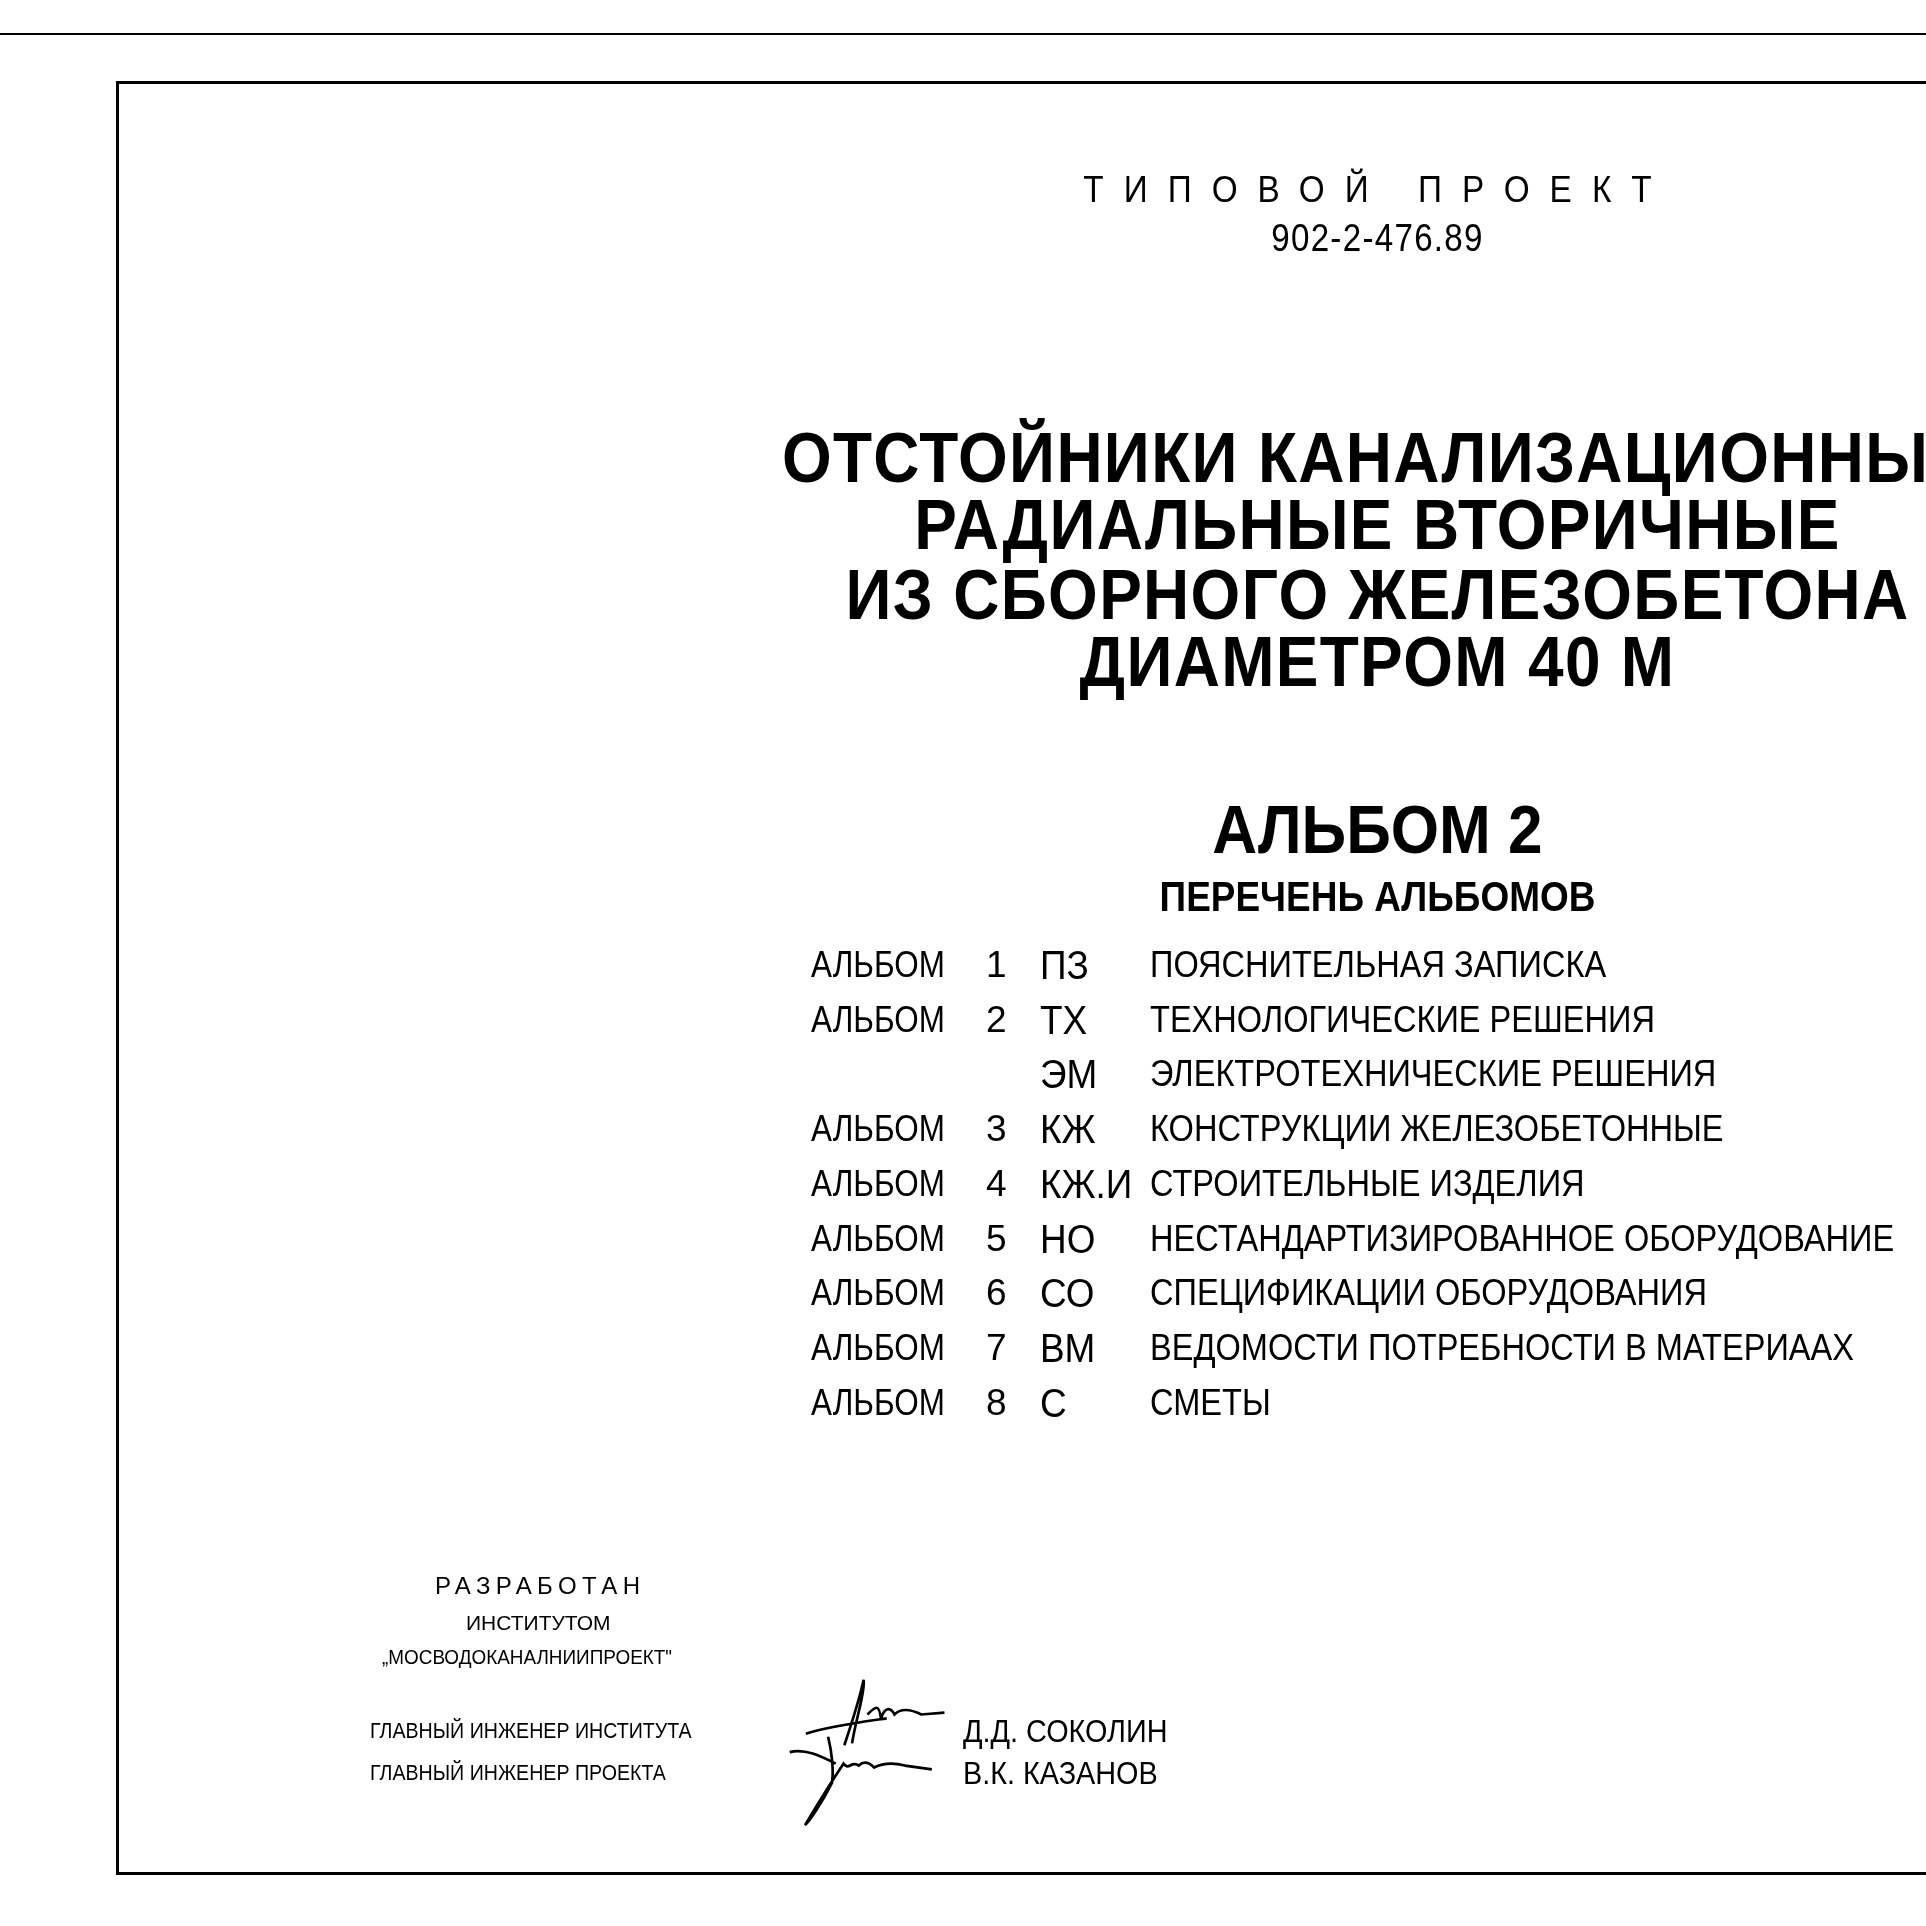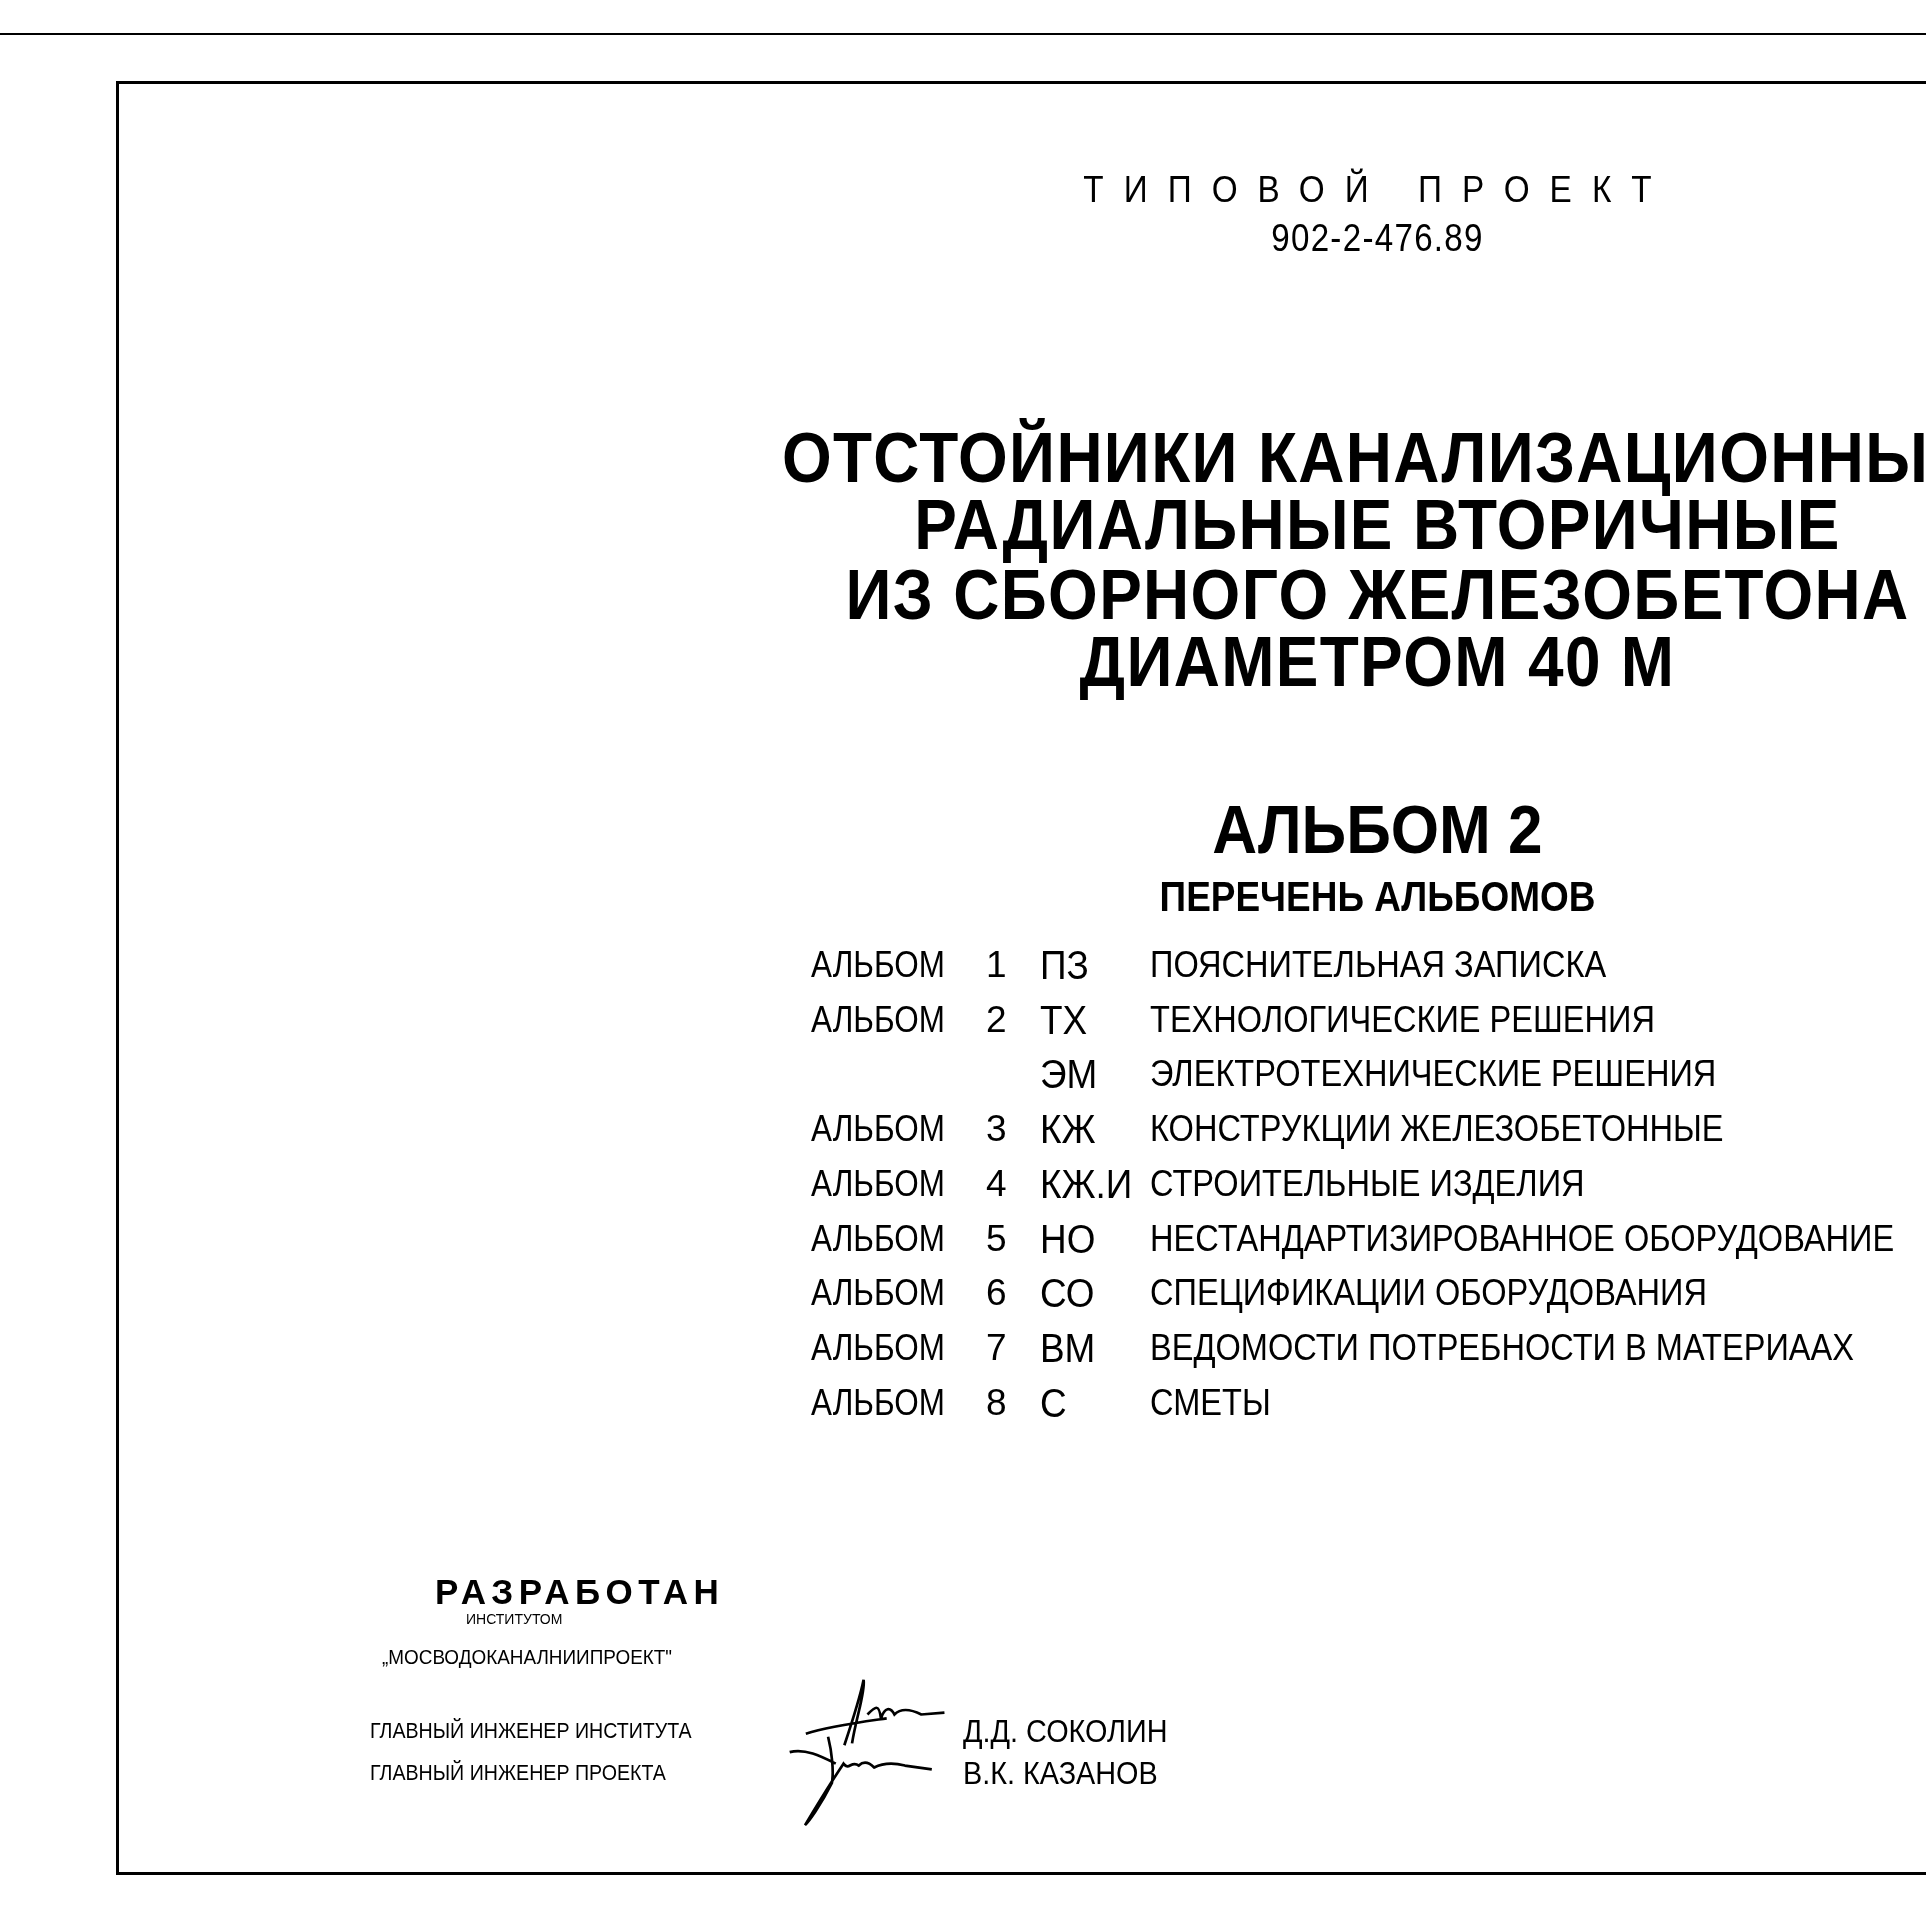--- a/index.html
+++ b/index.html
@@ -28,22 +28,22 @@
     .list-heading { top: 873px; font-size: 42px; font-weight: bold; transform: scaleX(0.88); }
 
     .album-list { position: absolute; left: 811px; top: 944px; }
     .album-row { position: absolute; left: 0; height: 50px; white-space: nowrap; font-size: 37px; }
     .album-row .col-album { position: absolute; left: 0; transform-origin: left; transform: scaleX(0.85); }
     .album-row .col-num { position: absolute; left: 175px; }
     .album-row .col-code { position: absolute; left: 229px; font-size: 41px; top: -2.3px; transform-origin: left; transform: scaleX(0.9); }
     .album-row .col-desc { position: absolute; left: 339px; transform-origin: left; transform: scaleX(0.88); }
 
     .dev-block { position: absolute; left: 370px; top: 1572px; }
-    .dev-title { position: absolute; left: 65px; top: 0; font-size: 35px; font-weight: bold; letter-spacing: 5.4px; white-space: nowrap; }
-    .dev-inst { position: absolute; left: 96px; top: 39px; font-size: 14px; white-space: nowrap; }
+    .dev-title { position: absolute; left: 65px; top: 0; font-size: 24px; font-weight: normal; letter-spacing: 5.4px; white-space: nowrap; }
+    .dev-inst { position: absolute; left: 96px; top: 39px; font-size: 21px; white-space: nowrap; }
     .dev-name { position: absolute; left: 11.6px; top: 73px; font-size: 21px; white-space: nowrap; transform-origin: left; transform: scaleX(0.9); }
     .sig-row { position: absolute; left: 0; white-space: nowrap; }
     .sig-row .role { position: absolute; left: 0; font-size: 22.3px; transform-origin: left; transform: scaleX(0.88); }
     .sig-row .person { position: absolute; left: 593px; font-size: 32px; transform-origin: left; transform: scaleX(0.9); top: -5.4px; }
     .sig-row-1 { top: 1718px; }
     .sig-row-2 { top: 1760px; }
     .signature { position: absolute; }
 
     .approval { position: absolute; left: 1938px; top: 1587px; white-space: nowrap; }
   </style>

